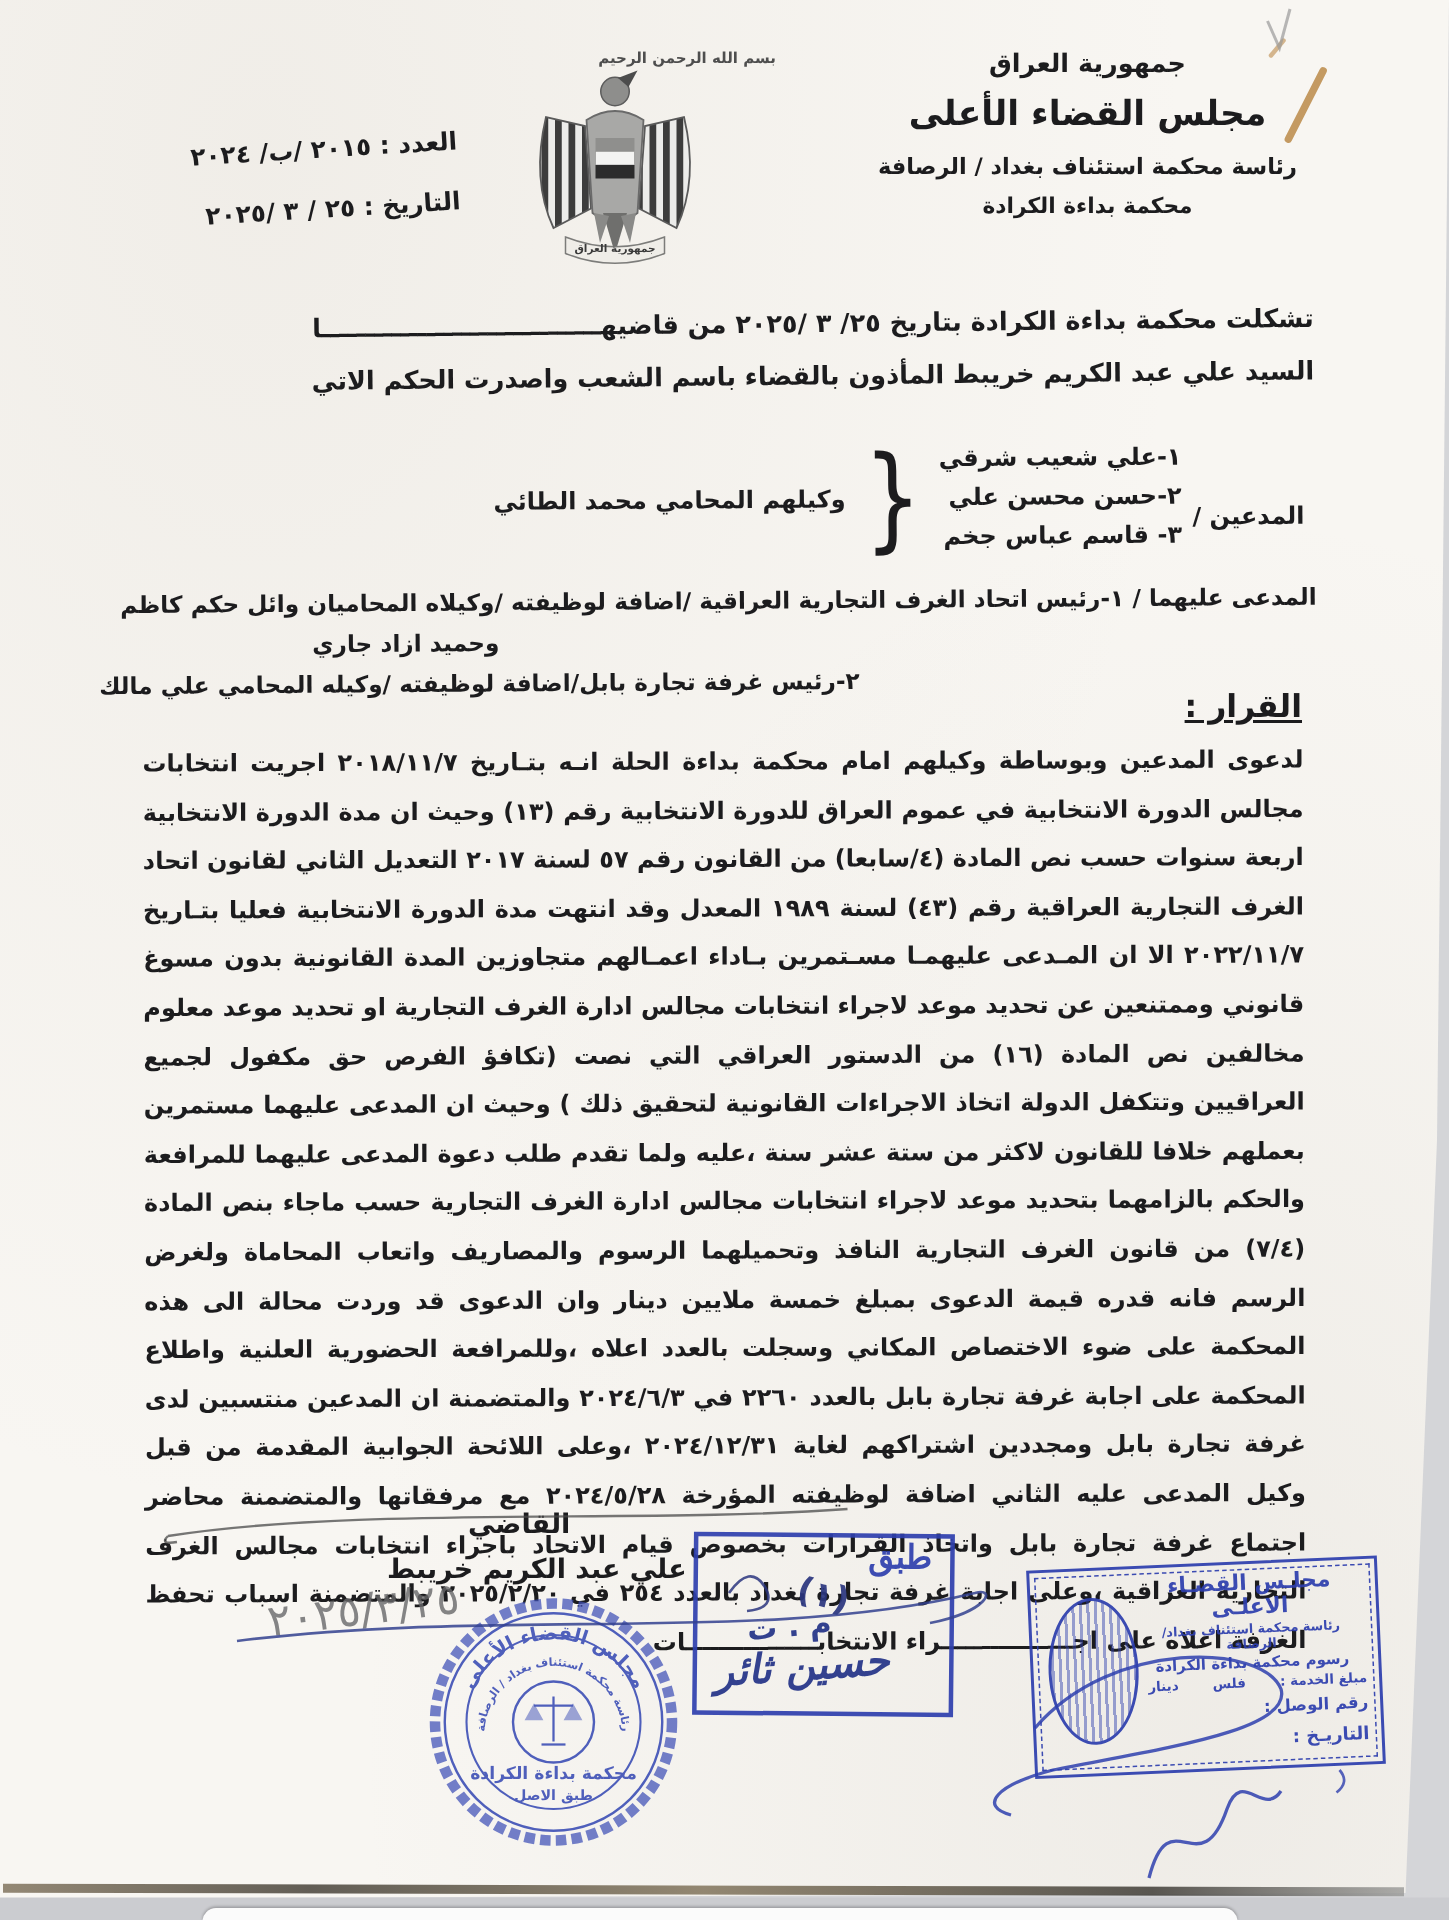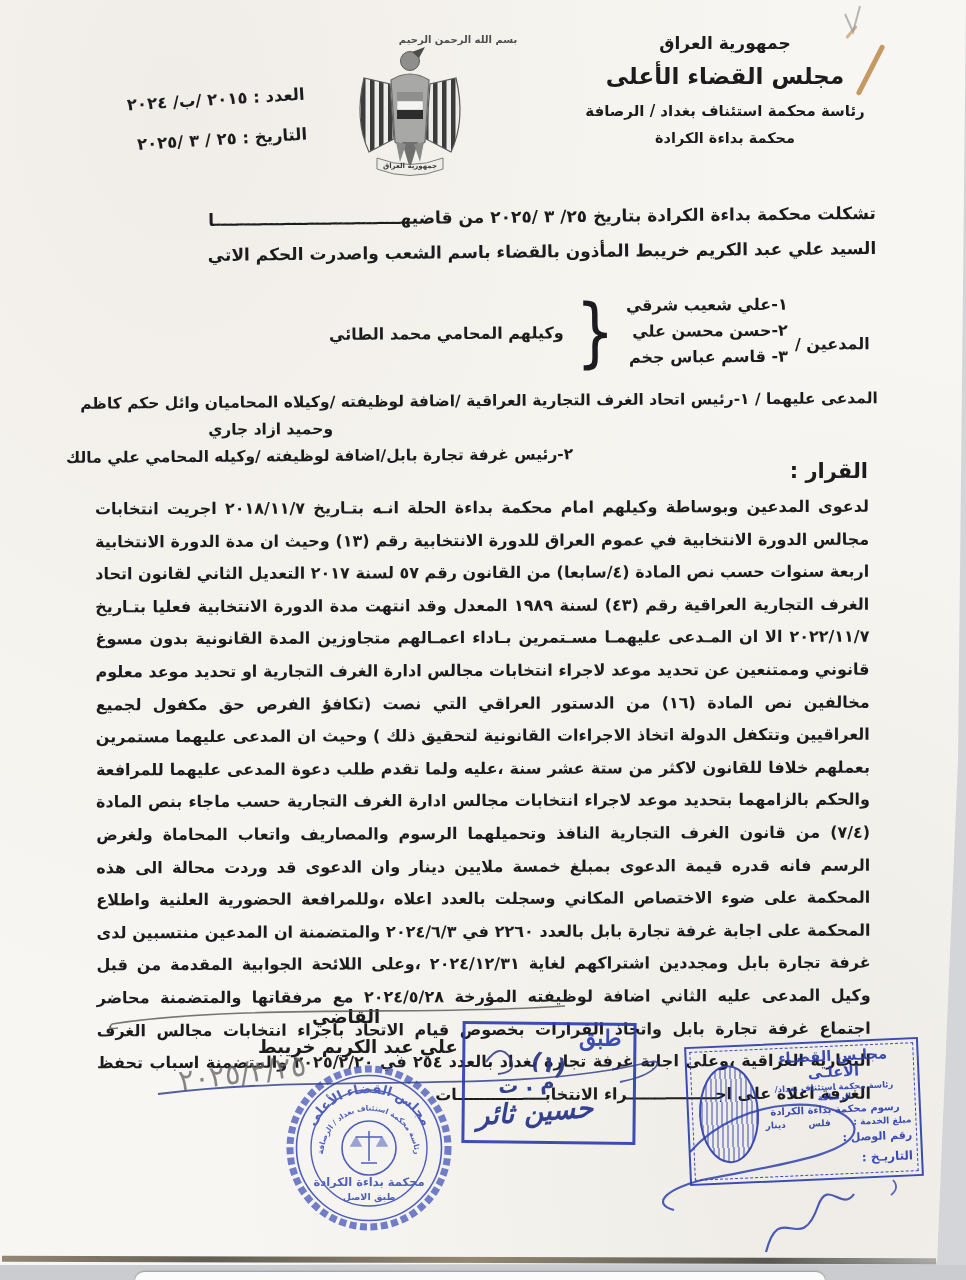--- a/index.html
+++ b/index.html
@@ -51,21 +51,21 @@
   .pl-label{align-self:flex-start;line-height:26px;margin-top:40px;}
   .pl-names div{line-height:26px;text-align:right;}
   .pl-brace{font-size:76px;line-height:76px;font-weight:400;transform:scaleX(.8);}
   .pl-counsel{font-size:16px;}
   .defendants{position:absolute;right:88px;left:60px;top:388px;direction:rtl;text-align:right;
     font-weight:bold;font-size:15.5px;line-height:27px;transform:rotate(-.4deg);}
   .def-l2{margin-right:545px;}
   .def-l3{margin-right:305px;}
 
   
-  .qarar{position:absolute;right:98px;top:459px;font-size:21px;font-weight:bold;direction:rtl;}
+  .qarar{position:absolute;right:98px;top:459px;font-size:21px;font-weight:bold;direction:rtl;text-decoration:underline;}
   .body-text{position:absolute;right:96px;left:96px;top:492px;direction:rtl;
     text-align:justify;font-weight:bold;font-size:16px;line-height:32.6px;
     transform:rotate(-.2deg);}
 
   
   .judge-title{position:absolute;left:312px;top:1006px;font-size:18px;font-weight:bold;direction:rtl;text-align:right;}
   .judge-name{position:absolute;left:258px;top:1036px;font-size:18px;font-weight:bold;direction:rtl;text-align:center;}
   .judge-date{position:absolute;left:178px;top:1056px;font-size:29px;color:#68686a;
     transform:rotate(-7deg);letter-spacing:3px;opacity:.8;direction:rtl;}
 

